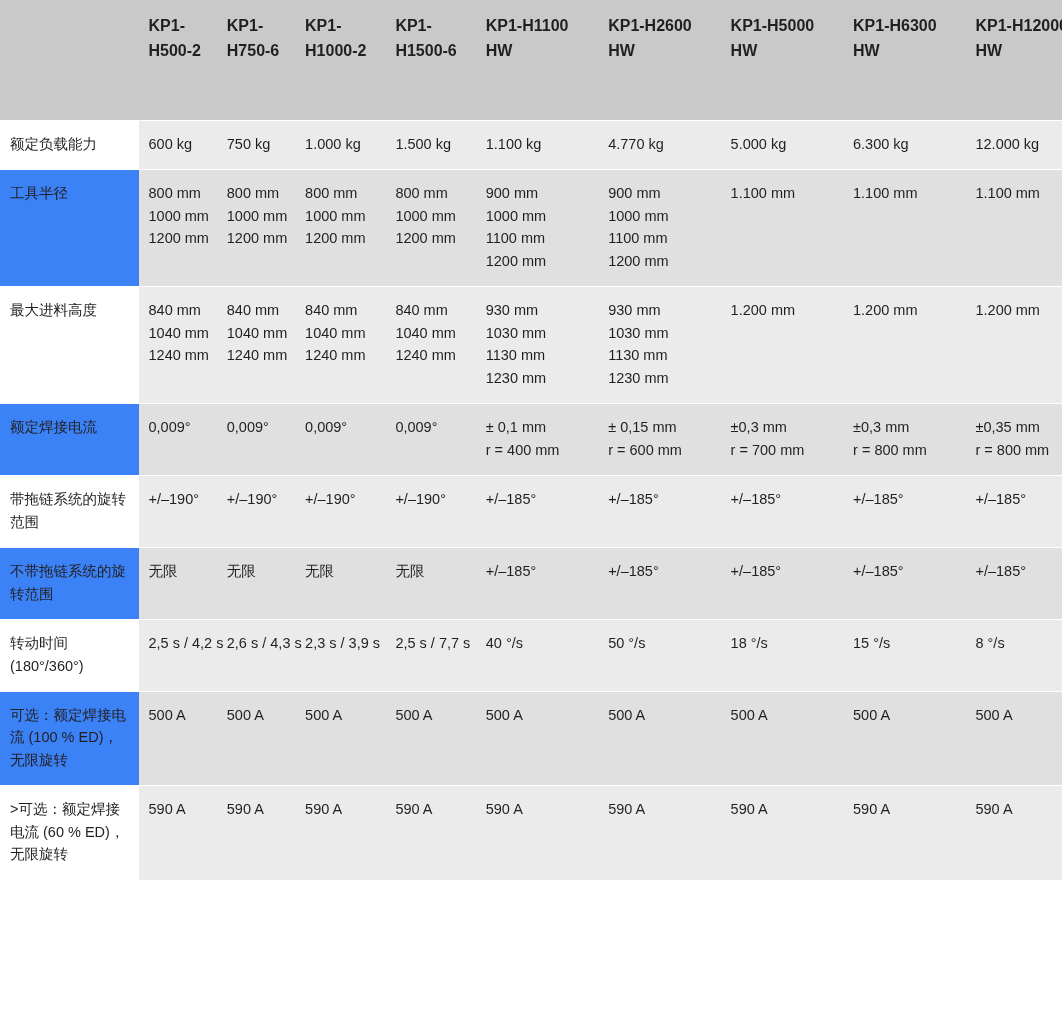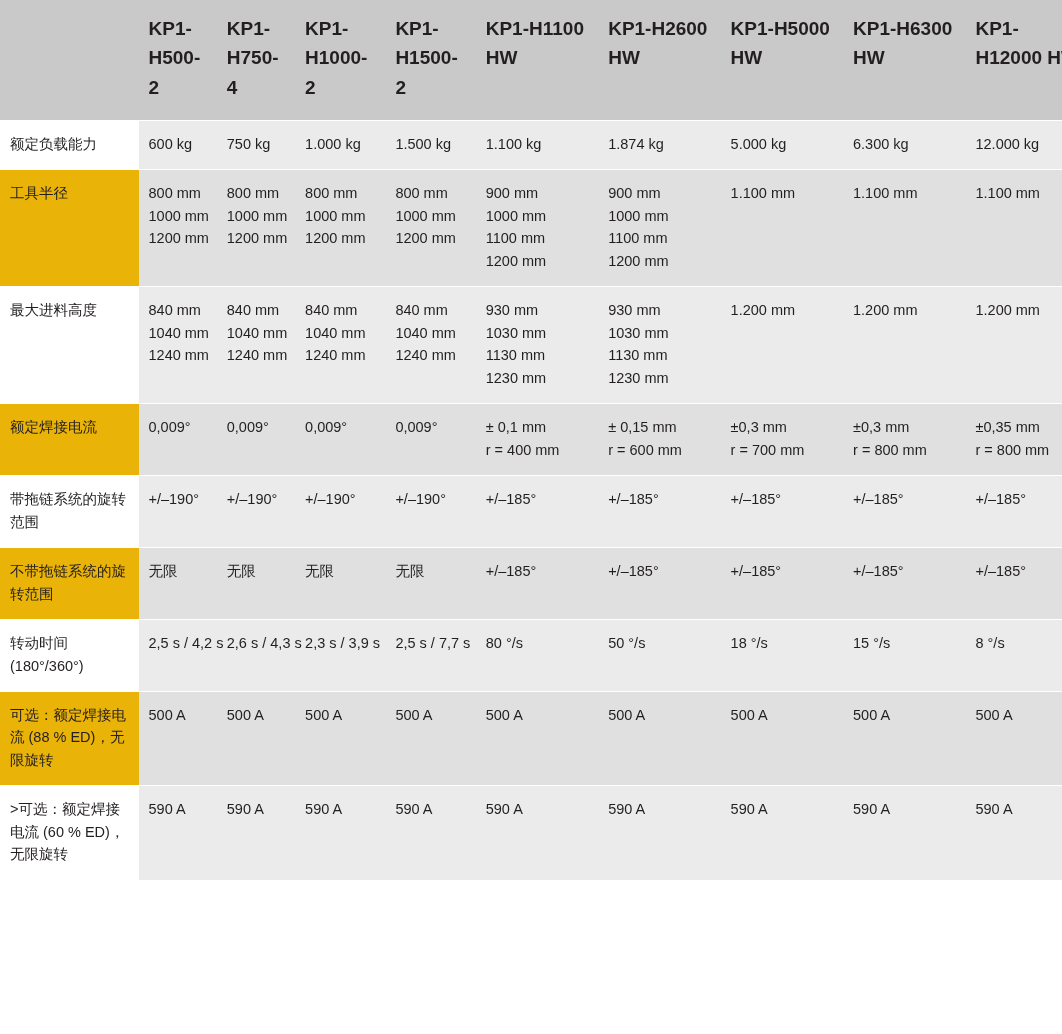--- a/index.html
+++ b/index.html
@@ -31,40 +31,40 @@
     vertical-align: top;
     padding: 12px 10px 14px 10px;
     border: 0;
     border-bottom: 1px solid #ffffff;
     line-height: 1.55;
     text-align: left;
   }
   .spec-table thead th {
     background: #c9c9c9;
     font-weight: bold;
-    font-size: 19px;
+    font-size: 16px;
     padding-top: 14px;
     padding-bottom: 16px;
     height: 90px;
     vertical-align: top;
   }
   .spec-table thead th.corner {
     background: #c9c9c9;
   }
   .spec-table tbody tr.odd td {
     background: #ebebeb;
   }
   .spec-table tbody tr.even td {
     background: #e0e0e0;
   }
   .spec-table tbody td.row-label {
     font-weight: normal;
   }
   .spec-table tbody tr.odd td.row-label { background: #ffffff; }
-  .spec-table tbody tr.even td.row-label { background: #eab308; }
+  .spec-table tbody tr.even td.row-label { background: #3b82f6; }
 
   .cell-lines span {
     display: block;
     white-space: nowrap;
   }
   .table-wrap {
     width: 1062px;
     height: 1034px;
     overflow: hidden;
   }
@@ -83,23 +83,23 @@
       <col class="c-l">
       <col class="c-l">
       <col class="c-l">
       <col class="c-l">
       <col class="c-xl">
     </colgroup>
     <thead>
       <tr>
         <th class="corner"></th>
       <th>KP1-H500-2</th>
-          <th>KP1-H750-4</th>
+          <th>KP1-H750-6</th>
           <th>KP1-H1000-2</th>
-          <th>KP1-H1500-2</th>
+          <th>KP1-H1500-6</th>
           <th>KP1-H1100 HW</th>
           <th>KP1-H2600 HW</th>
           <th>KP1-H5000 HW</th>
           <th>KP1-H6300 HW</th>
           <th>KP1-H12000 HW</th>
         </tr>
     </thead>
     <tbody>
         <tr class="odd">
           <td class="row-label">额定负载能力</td>
@@ -112,21 +112,21 @@
           <td class="cell-lines">
             <span>1.000 kg</span>
           </td>
           <td class="cell-lines">
             <span>1.500 kg</span>
           </td>
           <td class="cell-lines">
             <span>1.100 kg</span>
           </td>
           <td class="cell-lines">
-            <span>1.874 kg</span>
+            <span>4.770 kg</span>
           </td>
           <td class="cell-lines">
             <span>5.000 kg</span>
           </td>
           <td class="cell-lines">
             <span>6.300 kg</span>
           </td>
           <td class="cell-lines">
             <span>12.000 kg</span>
           </td>
@@ -322,37 +322,37 @@
           <td class="cell-lines">
             <span>2,6 s / 4,3 s</span>
           </td>
           <td class="cell-lines">
             <span>2,3 s / 3,9 s</span>
           </td>
           <td class="cell-lines">
             <span>2,5 s / 7,7 s</span>
           </td>
           <td class="cell-lines">
-            <span>80 °/s</span>
+            <span>40 °/s</span>
           </td>
           <td class="cell-lines">
             <span>50 °/s</span>
           </td>
           <td class="cell-lines">
             <span>18 °/s</span>
           </td>
           <td class="cell-lines">
             <span>15 °/s</span>
           </td>
           <td class="cell-lines">
             <span>8 °/s</span>
           </td>
         </tr>
         <tr class="even">
-          <td class="row-label">可选：额定焊接电流 (88 % ED)，无限旋转</td>
+          <td class="row-label">可选：额定焊接电流 (100 % ED)，无限旋转</td>
           <td class="cell-lines">
             <span>500 A</span>
           </td>
           <td class="cell-lines">
             <span>500 A</span>
           </td>
           <td class="cell-lines">
             <span>500 A</span>
           </td>
           <td class="cell-lines">

